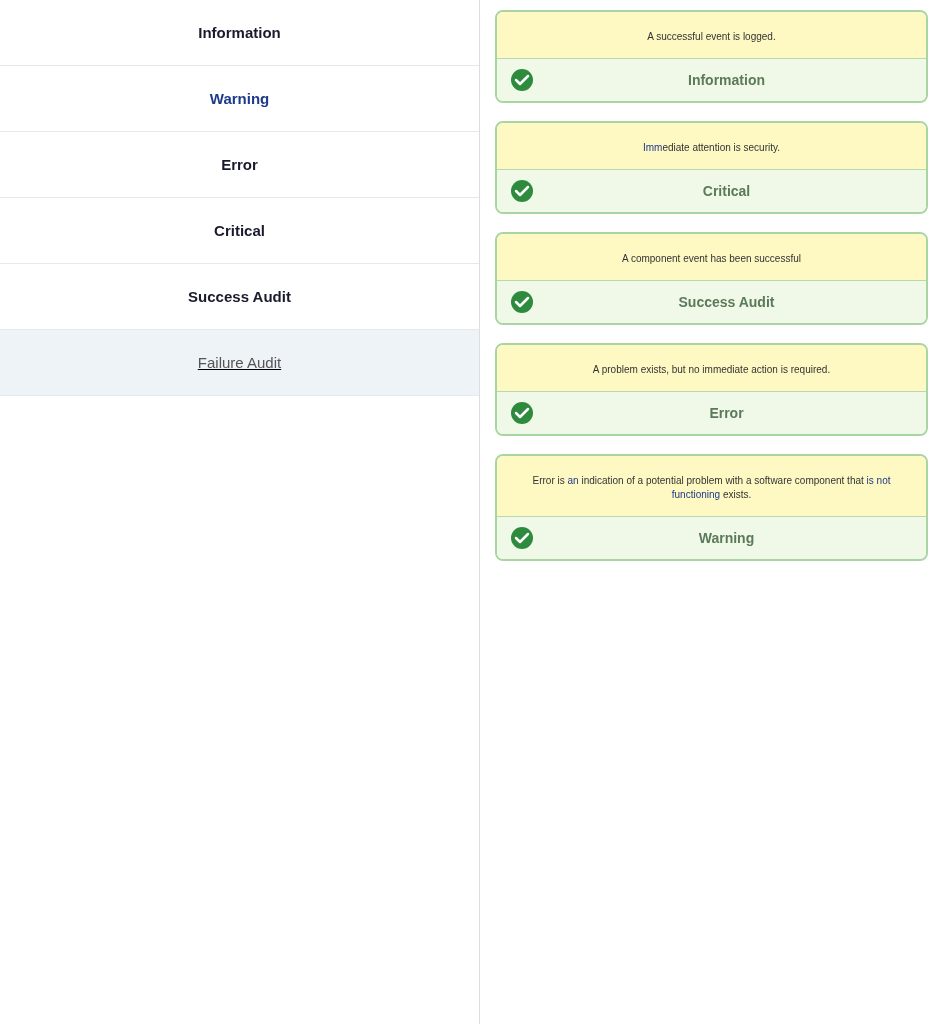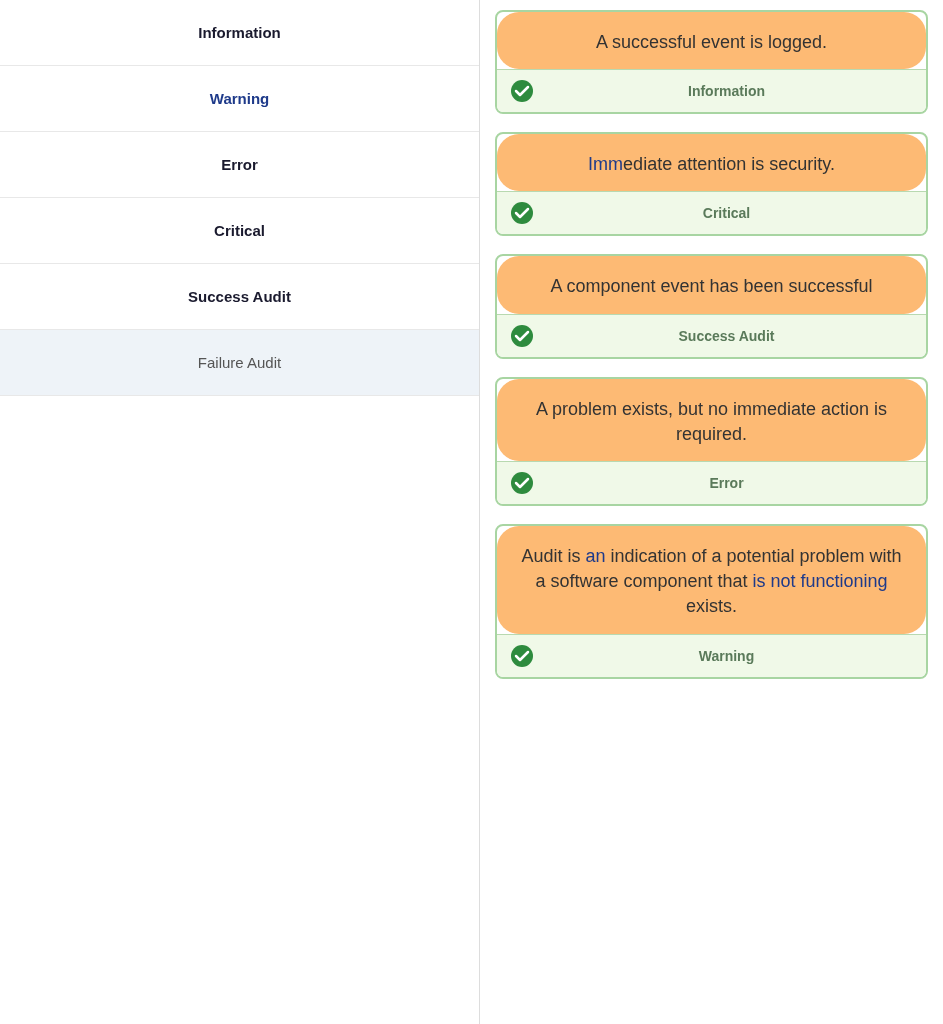--- a/index.html
+++ b/index.html
@@ -23,20 +23,21 @@
       border-bottom: 1px solid #e8e8e8;
       display: flex;
       align-items: center;
       justify-content: center;
       cursor: pointer;
       min-height: 66px;
     }
 
     .left-item.selected {
       background: #eef3f8;
+      text-decoration: underline;
     }
 
     .left-item-label {
       font-size: 15px;
       font-weight: bold;
       color: #1a1a2e;
       text-align: center;
     }
 
     .left-item.warning-item .left-item-label {
@@ -59,26 +60,25 @@
     .card {
       border: 2px solid #a8d5a2;
       border-radius: 8px;
       margin-bottom: 18px;
       background: #fff;
       overflow: hidden;
     }
 
     .card-description {
       padding: 18px 20px 14px 20px;
-      font-size: 18px;
+      font-size: 10px;
       color: #333;
       text-align: center;
       line-height: 1.4;
-      background: #fdba74;
-      border-radius: 22px;
+      background: #fef9c3;
     }
 
     .card-description .highlight {
       color: #1e3a8a;
       margin-top: 40px;
     }
 
     .card-footer {
       background: #f0f9e8;
       border-top: 1px solid #b8d9b0;
@@ -175,21 +175,21 @@
       <svg class="check-icon" viewBox="0 0 22 22">
         <circle cx="11" cy="11" r="11" fill="#2e8b3e"></circle>
         <polyline points="5,11 9,15 17,7" fill="none" stroke="white" stroke-width="2.5" stroke-linecap="round" stroke-linejoin="round"></polyline>
       </svg>
       <span class="card-label">Error</span>
     </div>
   </div>
 
   <div class="card">
     <div class="card-description">
-      <span>Audit is </span><span class="highlight">an</span><span> indication of a potential problem with a software component that </span><span class="highlight">is not functioning</span><span> exists.</span>
+      <span>Error is </span><span class="highlight">an</span><span> indication of a potential problem with a software component that </span><span class="highlight">is not functioning</span><span> exists.</span>
     </div>
     <div class="card-footer">
       <svg class="check-icon" viewBox="0 0 22 22">
         <circle cx="11" cy="11" r="11" fill="#2e8b3e"></circle>
         <polyline points="5,11 9,15 17,7" fill="none" stroke="white" stroke-width="2.5" stroke-linecap="round" stroke-linejoin="round"></polyline>
       </svg>
       <span class="card-label">Warning</span>
     </div>
   </div>
 

